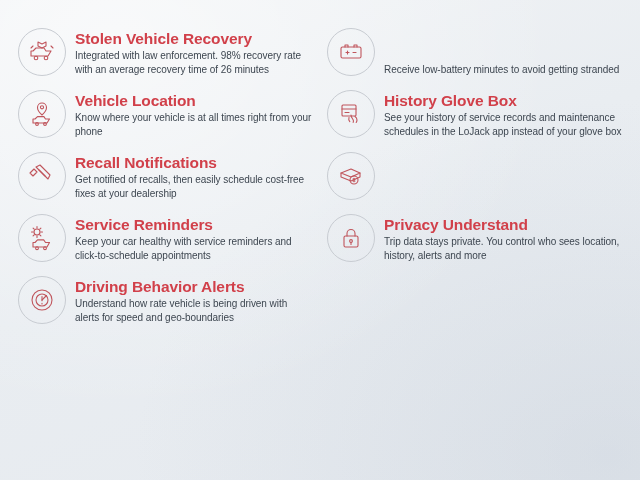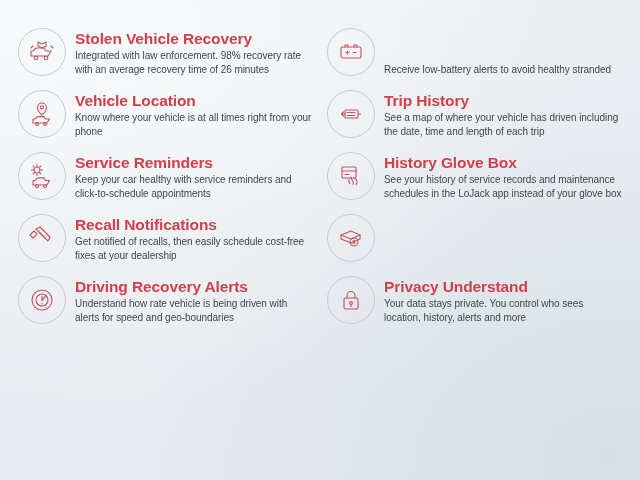--- a/index.html
+++ b/index.html
@@ -119,94 +119,80 @@
         </div>
         <div class="ftext">
           <p class="ftitle">Vehicle Location</p>
           <p class="fdesc">Know where your vehicle is at all times right from your phone</p>
         </div>
       </div>
 
       <div class="feature">
         <div class="icon-wrap">
           <svg width="30" height="30" viewBox="0 0 30 30" fill="none" stroke="#c0555c" stroke-width="1.1" stroke-linecap="round" stroke-linejoin="round">
+            <path d="M9 6l4-2 10 10-2 4z"></path>
+            <path d="M7 8l3 3-4 4-3-3z"></path>
+            <path d="M12 9l6 6"></path>
+          </svg>
+        </div>
+        <div class="ftext">
+          <p class="ftitle">Recall Notifications</p>
+          <p class="fdesc">Get notified of recalls, then easily schedule cost-free fixes at your dealership</p>
+        </div>
+      </div>
+
+      <div class="feature">
+        <div class="icon-wrap">
+          <svg width="30" height="30" viewBox="0 0 30 30" fill="none" stroke="#c0555c" stroke-width="1.1" stroke-linecap="round" stroke-linejoin="round">
             <circle cx="10" cy="9" r="3"></circle>
             <path d="M10 3.5v1.6M10 12.9v1.6M4.5 9h1.6M13.9 9h1.6M6.1 5.1l1.1 1.1M12.8 11.8l1.1 1.1M13.9 5.1l-1.1 1.1M7.2 11.8l-1.1 1.1"></path>
             <path d="M6 24h14l2.5-4.5h-4l-1.8-2.6H10.5L8 19.5H6z"></path>
             <circle cx="10" cy="25.2" r="1.4"></circle>
             <circle cx="18" cy="25.2" r="1.4"></circle>
           </svg>
         </div>
         <div class="ftext">
           <p class="ftitle">Service Reminders</p>
           <p class="fdesc">Keep your car healthy with service reminders and click-to-schedule appointments</p>
         </div>
       </div>
 
       <div class="feature">
         <div class="icon-wrap">
           <svg width="30" height="30" viewBox="0 0 30 30" fill="none" stroke="#c0555c" stroke-width="1.1" stroke-linecap="round" stroke-linejoin="round">
-            <path d="M9 6l4-2 10 10-2 4z"></path>
-            <path d="M7 8l3 3-4 4-3-3z"></path>
-            <path d="M12 9l6 6"></path>
-          </svg>
-        </div>
-        <div class="ftext">
-          <p class="ftitle">Recall Notifications</p>
-          <p class="fdesc">Get notified of recalls, then easily schedule cost-free fixes at your dealership</p>
-        </div>
-      </div>
-
-      <div class="feature">
-        <div class="icon-wrap">
-          <svg width="30" height="30" viewBox="0 0 30 30" fill="none" stroke="#c0555c" stroke-width="1.1" stroke-linecap="round" stroke-linejoin="round">
             <circle cx="15" cy="15" r="10"></circle>
             <circle cx="15" cy="15" r="6"></circle>
             <path d="M15 11.5v4.2M15 18.2v.8"></path>
             <path d="M19.5 10.5L15 15"></path>
           </svg>
         </div>
         <div class="ftext">
-          <p class="ftitle">Driving Recovery Alerts</p>
+          <p class="ftitle">Driving Behavior Alerts</p>
           <p class="fdesc">Understand how rate vehicle is being driven with alerts for speed and geo-boundaries</p>
         </div>
       </div>
 
     </div>
 
     <div class="column">
 
       <div class="feature">
         <div class="icon-wrap">
           <svg width="30" height="30" viewBox="0 0 30 30" fill="none" stroke="#c0555c" stroke-width="1.1" stroke-linecap="round" stroke-linejoin="round">
             <rect x="5" y="10" width="20" height="11" rx="1.5"></rect>
             <path d="M9 10V8h3v2M18 10V8h3v2"></path>
             <path d="M10 15.5h3M11.5 14v3"></path>
             <path d="M17 15.5h3"></path>
           </svg>
         </div>
         <div class="ftext">
-          <p class="fdesc">Receive low-battery alerts to avoid healthy stranded</p>
-        </div>
-      </div>
-
-      <div class="feature">
-        <div class="icon-wrap">
-          <svg width="30" height="30" viewBox="0 0 30 30" fill="none" stroke="#c0555c" stroke-width="1.1" stroke-linecap="round" stroke-linejoin="round">
-            <rect x="9" y="11" width="13" height="8" rx="1"></rect>
-            <path d="M11 13.5h2M14 13.5h2M17 13.5h2M11 16.5h8"></path>
-            <path d="M9 15H5.5M5.5 15l2-2M5.5 15l2 2"></path>
-            <path d="M22 15h2.5"></path>
-          </svg>
-        </div>
-        <div class="ftext">
-          <p class="ftitle">Trip History</p>
-          <p class="fdesc">See a map of where your vehicle has driven including the date, time and length of each trip</p>
-        </div>
-      </div>
+          <p class="fdesc">Receive low-battery minutes to avoid getting stranded</p>
+        </div>
+      </div>
+
 
       <div class="feature">
         <div class="icon-wrap">
           <svg width="30" height="30" viewBox="0 0 30 30" fill="none" stroke="#c0555c" stroke-width="1.1" stroke-linecap="round" stroke-linejoin="round">
             <rect x="6" y="6" width="14" height="11" rx="1"></rect>
             <path d="M6 10h14"></path>
             <path d="M9 13.5h4"></path>
             <path d="M15 16c0 2 1 3 2 4.5.6 1 .6 2 .2 2.9"></path>
             <path d="M13 18.5c-.5 1.5-.2 3 .8 4.2"></path>
             <path d="M19 17.5c1.2.8 2 2 2 3.6 0 .9-.3 1.7-.8 2.4"></path>
@@ -233,19 +219,19 @@
         <div class="icon-wrap">
           <svg width="30" height="30" viewBox="0 0 30 30" fill="none" stroke="#c0555c" stroke-width="1.1" stroke-linecap="round" stroke-linejoin="round">
             <rect x="8" y="13" width="14" height="11" rx="1.5"></rect>
             <path d="M11 13v-2.5a4 4 0 018 0V13"></path>
             <circle cx="15" cy="18" r="1.4"></circle>
             <path d="M15 19.4v2"></path>
           </svg>
         </div>
         <div class="ftext">
           <p class="ftitle">Privacy Understand</p>
-          <p class="fdesc">Your data stays private. You control who sees location, history, alerts and more</p>
+          <p class="fdesc">Trip data stays private. You control who sees location, history, alerts and more</p>
         </div>
       </div>
 
     </div>
   </div>
 </div>
 
 </body></html>

